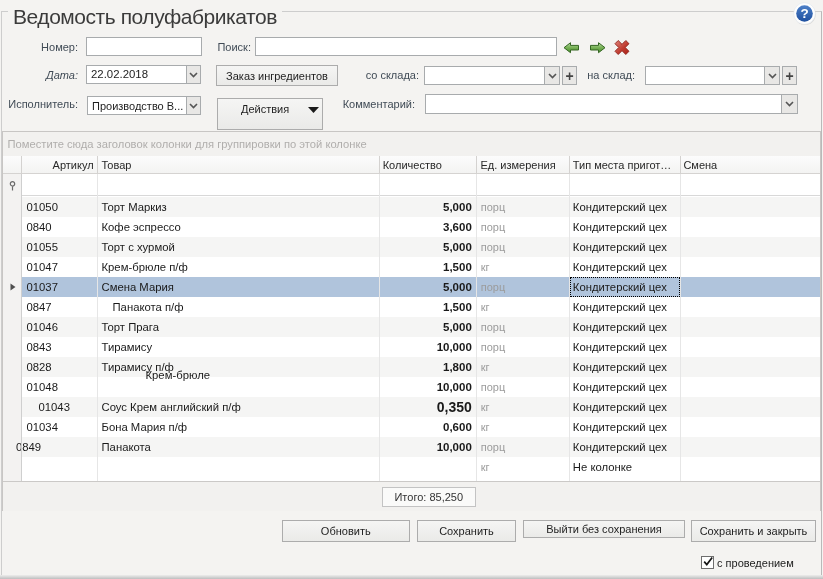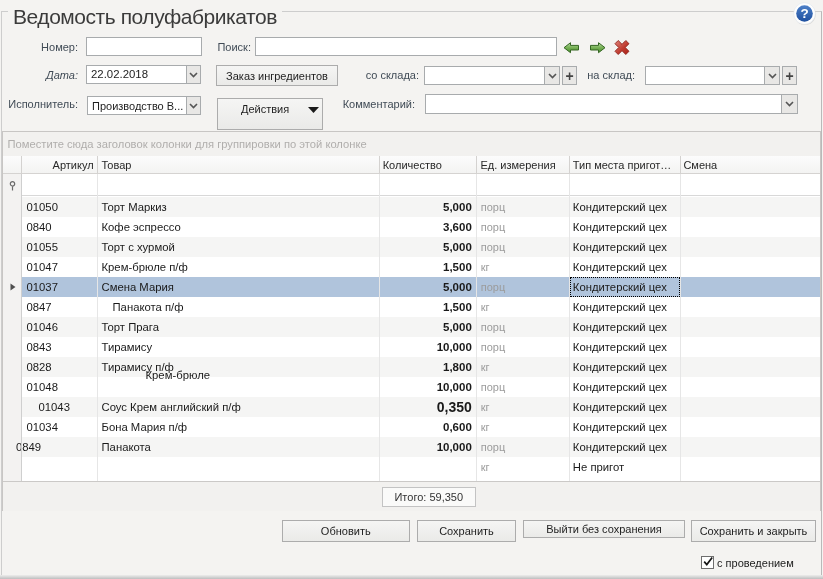--- a/index.html
+++ b/index.html
@@ -211,37 +211,37 @@
     <div class="rowtext" style="left:16px;top:436.5px;">0849</div>
     <div class="rowtext" style="left:101.5px;top:436.5px;">Панакота</div>
     <div class="rowtext" style="right:351.2px;top:436.5px;font-weight:bold;font-size:11.5px;">10,000</div>
     <div class="rowtext gray" style="left:480.7px;top:436.5px;font-size:11px;">порц</div>
     <div class="rowtext" style="left:572.8px;top:436.5px;">Кондитерский цех</div>
     <div class="abs" style="left:22px;top:456.5px;width:798px;height:20px;background:#ffffff;"></div>
     <div class="rowtext" style="left:26.5px;top:456.5px;"></div>
     <div class="rowtext" style="left:101.5px;top:456.5px;"></div>
     <div class="rowtext" style="right:351.2px;top:456.5px;font-weight:bold;font-size:11.5px;"></div>
     <div class="rowtext gray" style="left:480.7px;top:456.5px;font-size:11px;">кг</div>
-    <div class="rowtext" style="left:572.8px;top:456.5px;">Не пригот</div>
+    <div class="rowtext" style="left:572.8px;top:456.5px;">Не колонке</div>
     <div class="vline" style="left:21px;top:174px;height:306.5px;background:#cfcfcf;"></div>
     <div class="vline" style="left:21px;top:156px;height:18px;background:#d4d2d0;"></div>
     <div class="vline" style="left:97px;top:174px;height:306.5px;background:#e6e6e6;"></div>
     <div class="vline" style="left:97px;top:156px;height:18px;background:#d4d2d0;"></div>
     <div class="vline" style="left:378.6px;top:174px;height:306.5px;background:#e6e6e6;"></div>
     <div class="vline" style="left:378.6px;top:156px;height:18px;background:#d4d2d0;"></div>
     <div class="vline" style="left:476px;top:174px;height:306.5px;background:#e6e6e6;"></div>
     <div class="vline" style="left:476px;top:156px;height:18px;background:#d4d2d0;"></div>
     <div class="vline" style="left:568.7px;top:174px;height:306.5px;background:#e6e6e6;"></div>
     <div class="vline" style="left:568.7px;top:156px;height:18px;background:#d4d2d0;"></div>
     <div class="vline" style="left:679.5px;top:174px;height:306.5px;background:#e6e6e6;"></div>
     <div class="vline" style="left:679.5px;top:156px;height:18px;background:#d4d2d0;"></div>
   </div>
 
 <div class="abs" style="left:3px;top:480.5px;width:817px;height:30px;background:#f2f1ef;border-top:1px solid #cbc9c7;"></div>
-<div class="abs" style="left:381.5px;top:486.5px;width:94.5px;height:20px;background:#fafaf9;border:1px solid #c3c3c3;font-size:11px;color:#333;display:flex;align-items:center;justify-content:center;">Итого: 59,350</div>
+<div class="abs" style="left:381.5px;top:486.5px;width:94.5px;height:20px;background:#fafaf9;border:1px solid #c3c3c3;font-size:11px;color:#333;display:flex;align-items:center;justify-content:center;">Итого: 85,250</div>
 
 <div class="btn" style="left:281.5px;top:520px;width:128.5px;height:22px;">Обновить</div>
 <div class="btn" style="left:417px;top:520px;width:99px;height:22px;">Сохранить</div>
 <div class="btn" style="left:523px;top:520px;width:162px;height:18px;">Выйти без сохранения</div>
 <div class="btn" style="left:691px;top:520px;width:125px;height:22px;">Сохранить и закрыть</div>
 
 <div class="abs" style="left:701px;top:556px;width:13px;height:13px;background:#fff;border:1px solid #6e6e6e;"></div>
 <svg class="abs" style="left:701px;top:554.5px;" width="14" height="14" viewBox="0 0 14 14">
   <path d="M3.2 6.6 L5.8 9.6 L11.2 2.6" fill="none" stroke="#161616" stroke-width="1.7"></path>
 </svg>

